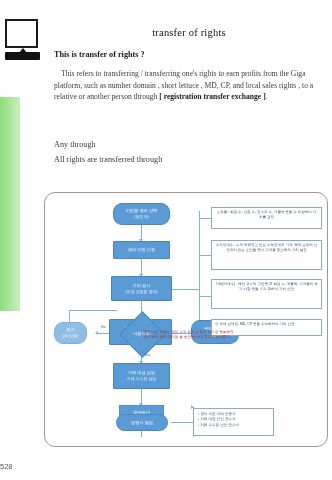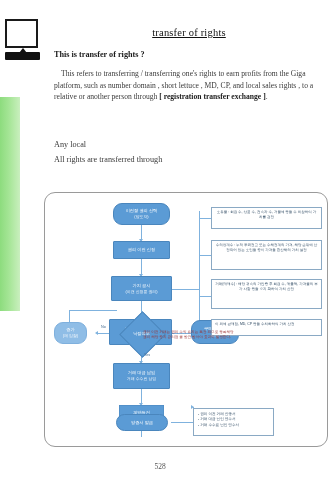--- a/index.html
+++ b/index.html
@@ -39,21 +39,21 @@
     border:1px solid #2a2a2a;background:#fff;
     display:flex;align-items:center;justify-content:center;
     font-size:8px;color:#3a3a3a;font-family:"Liberation Serif",serif;
   }
 
   
   .content{position:absolute;left:46px;top:0;width:286px;height:480px;}
 
   .doc-title{
     position:absolute;left:0;top:27px;width:286px;text-align:center;
-    font-size:10.5px;color:#111;letter-spacing:.2px;text-decoration:underline;
+    font-size:10.5px;color:#111;letter-spacing:.2px;
   }
   .q-line{
     position:absolute;left:8px;top:50px;width:278px;
     font-size:8.2px;color:#1a1a1a;font-weight:bold;
   }
   .para{
     position:absolute;left:8px;top:68px;width:276px;
     font-size:7.6px;line-height:11.6px;color:#3a3a3a;text-align:left;
   }
   .para .ind{display:inline-block;width:7px;}
@@ -149,22 +149,22 @@
   }
 
   .listbox{
     position:absolute;border:1px solid #8aa9c4;background:#fff;
     box-sizing:border-box;padding:2.5px 4px;
     font-family:"Liberation Sans",sans-serif;
     font-size:3.6px;line-height:5.6px;color:#2f4a63;text-align:left;
   }
 
   .pagenum{
-    position:absolute;left:0;top:462px;width:320px;text-align:center;
-    font-size:7.5px;color:#555;font-family:Liberation Serif, serif;
+    position:absolute;left:0;top:462px;width:320px;
+    font-size:7.5px;color:#555;font-family:Liberation Sans, sans-serif;
   }
 </style>
 </head>
 <body>
 
 <div class="rail">
 
   <div class="monitor">
     <div class="screen"></div>
     <div class="neck"></div>
@@ -179,21 +179,21 @@
 
   <div class="doc-title">transfer of rights</div>
 
   <div class="q-line">This is transfer of rights ?</div>
 
   <div class="para">
     <span class="ind"></span><span>This refers to transferring / transferring one's rights to earn profits from the Giga platform, such as number domain , short lettuce , MD, CP, and local sales rights , to a relative or another person through</span>
     <b>[ registration transfer exchange ]</b><span>.</span>
   </div>
 
-  <div class="any-line">Any local</div>
+  <div class="any-line">Any through</div>
   <div class="all-line">All rights are transferred through</div>
 </div>
 
 <div class="chart-frame">
 <div class="chart-inner">
 
   <div class="ln lnv" style="left:96px;top:32px;height:16px;"></div>
   <div class="arrow-d" style="left:93.5px;top:46px;"></div>
 
   <div class="ln lnv" style="left:96px;top:66px;height:17px;"></div>

